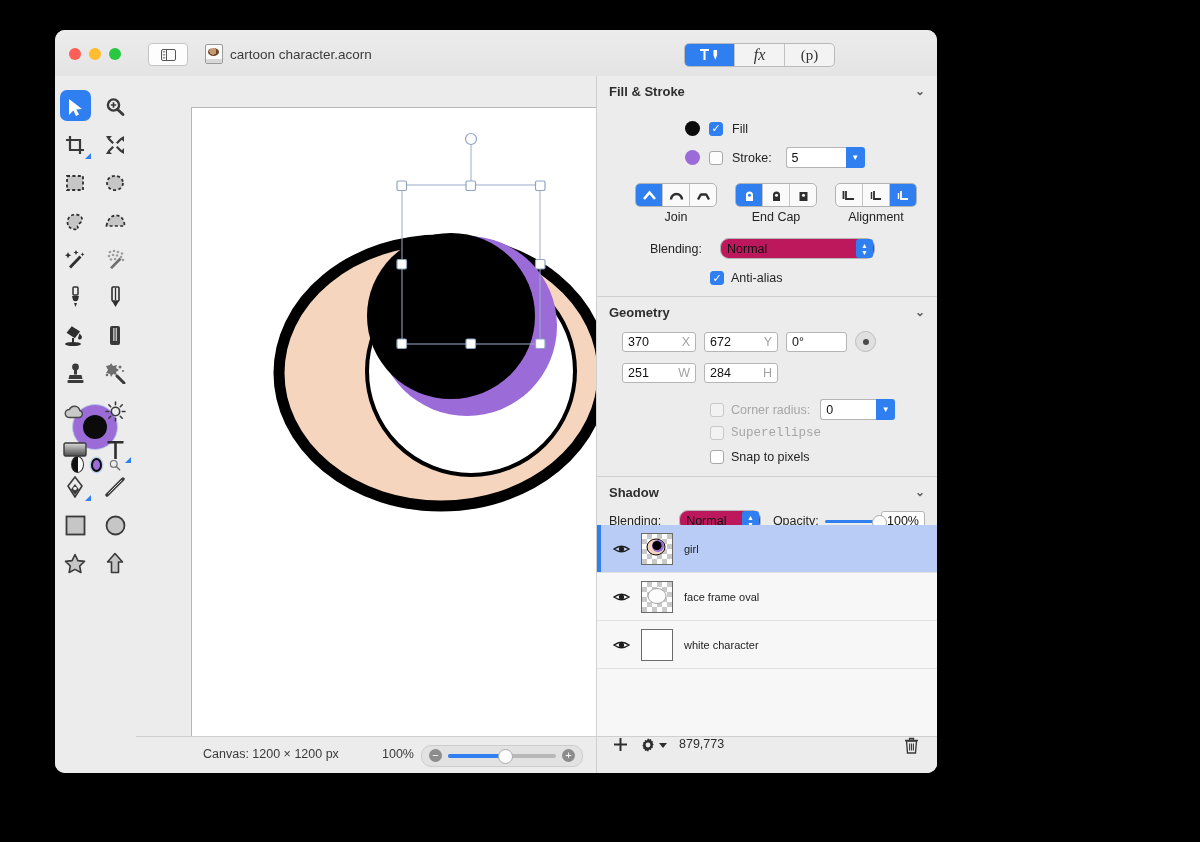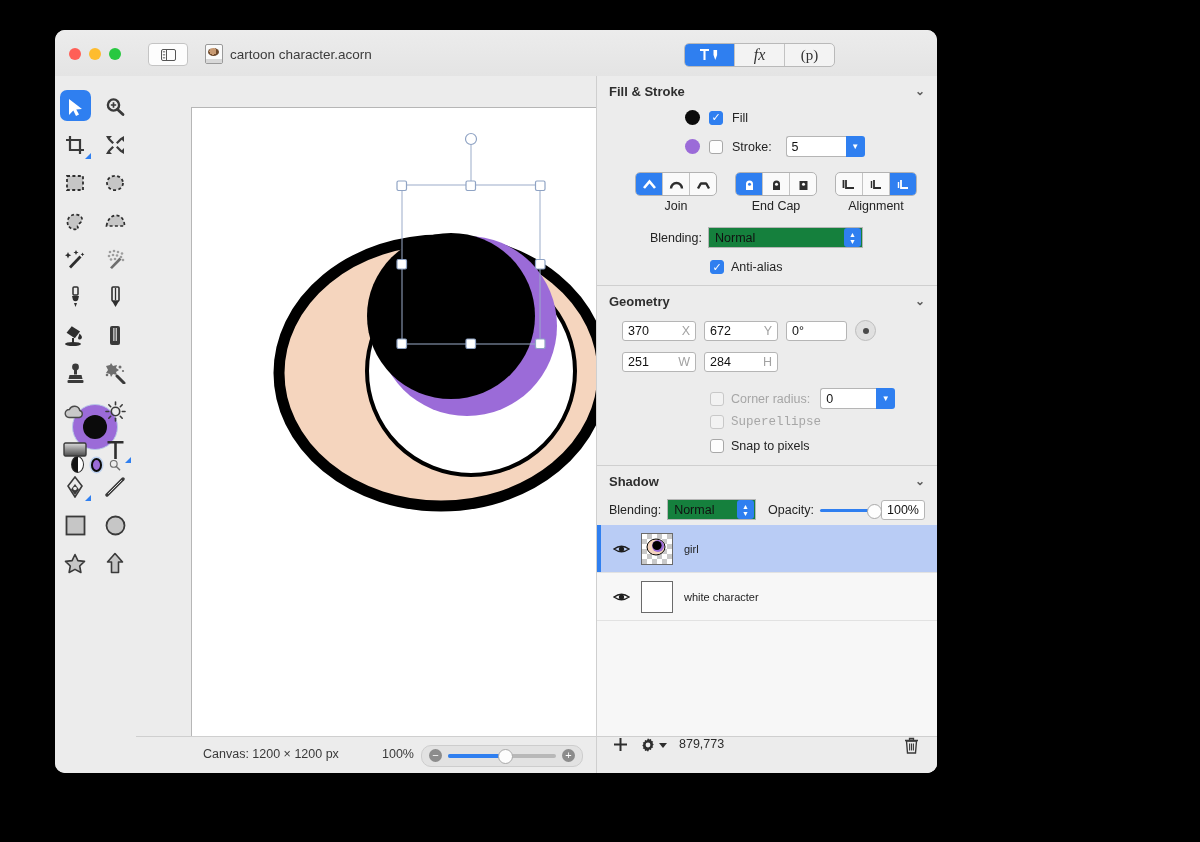--- a/index.html
+++ b/index.html
@@ -180,23 +180,23 @@
     width:19px;height:21px;background:#2f7ff0;border-radius:0 3px 3px 0;
     display:flex;align-items:center;justify-content:center;color:#fff;font-size:8px;
   }
 
   .btngroup{ display:flex; border:1px solid #b3b3b3; border-radius:5px; overflow:hidden; background:#fafafa; }
   .bg-btn{ width:26px;height:22px; display:flex;align-items:center;justify-content:center; border-right:1px solid #c4c4c4;}
   .bg-btn:last-child{border-right:none;}
   .bg-btn.active{ background:#2f7ff0;}
 
   .popup{
-    background:#15803d;border:1px solid #b5b5b5;border-radius:0;height:21px;
+    background:#be185d;border:1px solid #b5b5b5;border-radius:9px;height:21px;
     display:flex;align-items:center;justify-content:space-between; font-size:12.5px;color:#111;
-    padding:0 0 0 6px; box-sizing:border-box;
+    padding:0 0 0 6px; box-sizing:border-box;margin-left:12px;
   }
   .popup .arrows{
     width:17px;height:19px;background:#2f7ff0;border-radius:3px;margin-right:1px;
     display:flex;flex-direction:column;align-items:center;justify-content:center;color:#fff;
     font-size:7px;line-height:7px;
   }
 
   
   .layers{ position:absolute; left:0; right:0; top:449px; bottom:36px; background:#f7f7f7; overflow:hidden;}
   .layer{
@@ -551,21 +551,21 @@
     </div>
   </div>
 
   <div class="inspector">
 
     <div class="section-head">
       <span>Fill &amp; Stroke</span>
       <span class="chev">⌄</span>
     </div>
 
-    <div class="row" style="padding-left:88px; gap:9px; margin-top:1px;">
+    <div class="row" style="padding-left:88px; gap:9px; margin-top:12px;">
       <span class="swatch" style="background:#0b0b0b"></span>
       <span class="cb on"></span>
       <span class="lbl">Fill</span>
     </div>
 
     <div class="row" style="padding-left:88px; gap:9px; margin-top:5px;">
       <span class="swatch" style="background:#9b6bd8"></span>
       <span class="cb"></span>
       <span class="lbl">Stroke:</span>
       <span style="display:flex; margin-left:5px;">
@@ -748,20 +748,32 @@
         <span class="thumb">
           <svg width="30" height="30" viewBox="0 0 30 30" style="position:absolute;left:0;top:0;">
             <ellipse cx="14" cy="13" rx="9" ry="8" fill="#f5d5be" stroke="#000" stroke-width="1"></ellipse>
             <circle cx="16" cy="12" r="6" fill="#9b6bd8"></circle>
             <circle cx="15" cy="11.5" r="4.6" fill="#000"></circle>
           </svg>
         </span>
         <span class="layer-name">girl</span>
       </div>
 
+      <div class="layer">
+        <svg width="17" height="12" viewBox="0 0 17 12">
+          <path d="M1 6 Q8.5 0.5 16 6 Q8.5 11.5 1 6 Z" fill="none" stroke="#1d1d1d" stroke-width="1.4"></path>
+          <circle cx="8.5" cy="6" r="2.6" fill="#1d1d1d"></circle>
+        </svg>
+        <span class="thumb">
+          <svg width="30" height="30" viewBox="0 0 30 30" style="position:absolute;left:0;top:0;">
+            <ellipse cx="15" cy="14" rx="9" ry="7.5" fill="#fcfcfc" stroke="#9a9a9a" stroke-width="0.9"></ellipse>
+          </svg>
+        </span>
+        <span class="layer-name">face frame oval</span>
+      </div>
 
       <div class="layer">
         <svg width="17" height="12" viewBox="0 0 17 12">
           <path d="M1 6 Q8.5 0.5 16 6 Q8.5 11.5 1 6 Z" fill="none" stroke="#1d1d1d" stroke-width="1.4"></path>
           <circle cx="8.5" cy="6" r="2.6" fill="#1d1d1d"></circle>
         </svg>
         <span class="thumb" style="background-image:none;background-color:#fff;"></span>
         <span class="layer-name">white character</span>
       </div>
     </div>

